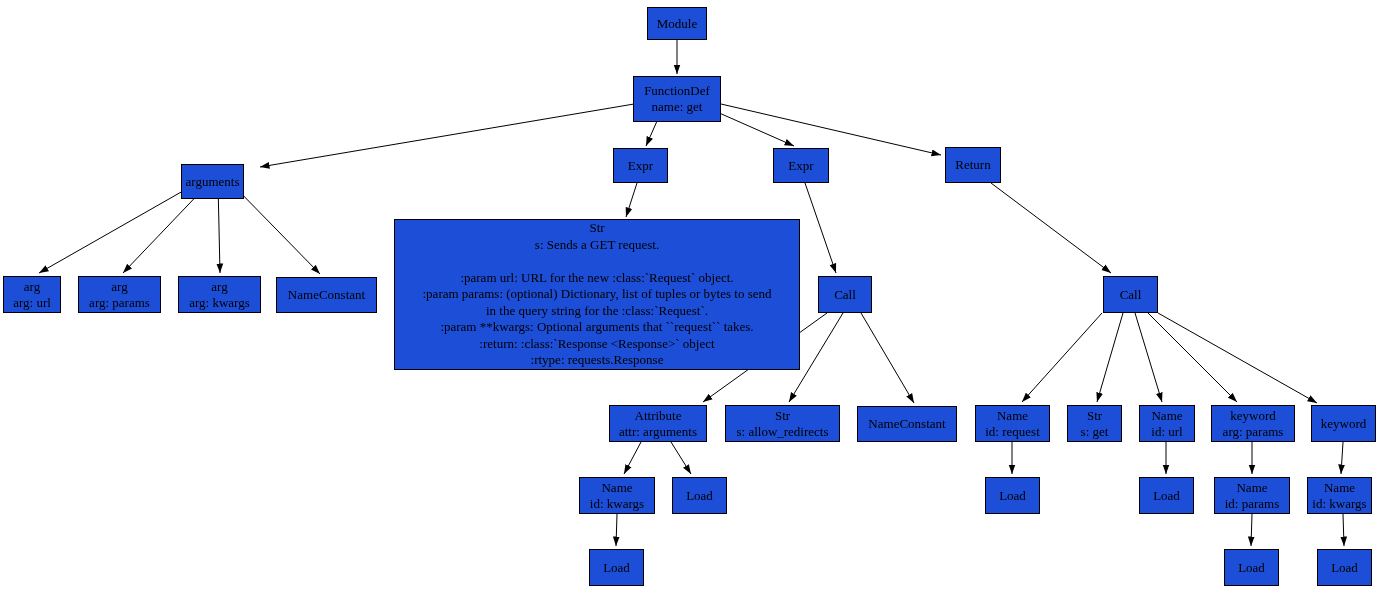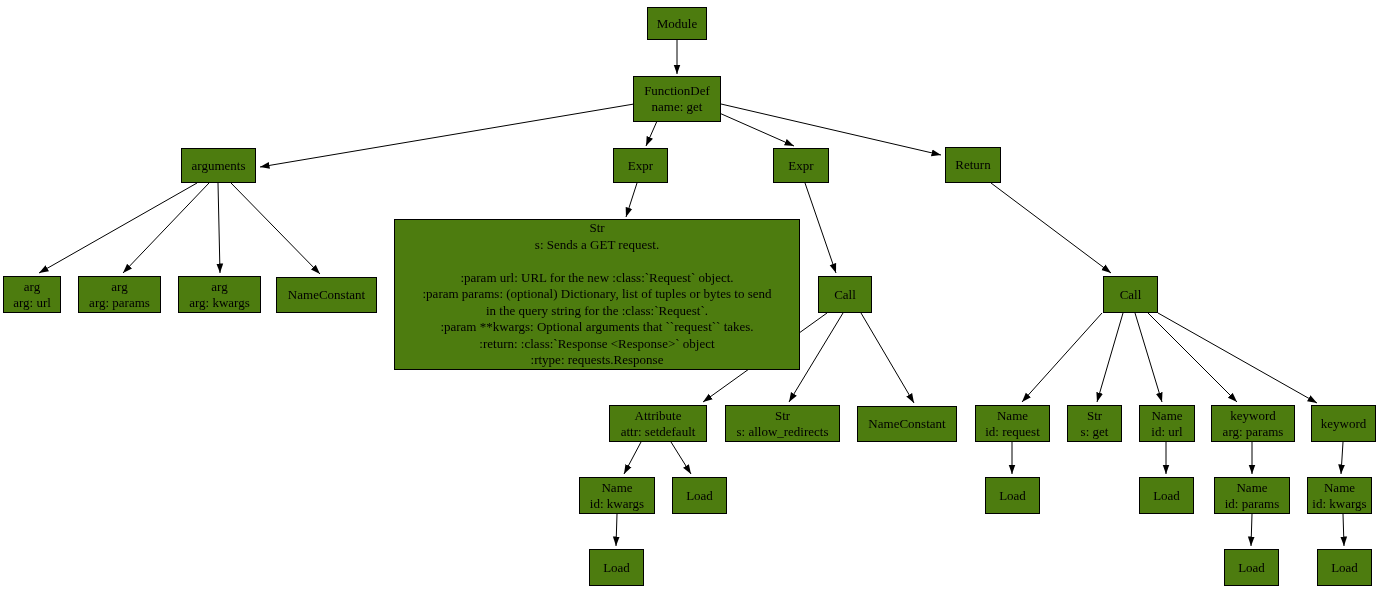--- a/index.html
+++ b/index.html
@@ -13,21 +13,21 @@
   }
   svg.edges {
     position: absolute;
     left: 0; top: 0;
     width: 1386px; height: 590px;
   }
   .node {
     position: absolute;
     box-sizing: border-box;
     border: 1px solid #000;
-    background: #4d7c0f;
+    background: #1d4ed8;
     display: flex;
     align-items: center;
     justify-content: center;
   }
   .node span {
     display: block;
     white-space: pre-line;
     text-align: center;
     font-size: 13px;
     line-height: 1.2;
@@ -80,21 +80,21 @@
     <line x1="1343" y1="514" x2="1344" y2="546" stroke="#000" marker-end="url(#ah)"></line>
   </svg>
 
   <div class="node" style="left:647px;top:7px;width:60px;height:33px">
     <span>Module</span>
   </div>
   <div class="node" style="left:633px;top:76px;width:88px;height:46px">
     <span>FunctionDef
 name: get</span>
   </div>
-  <div class="node" style="left:181px;top:148px;width:75px;height:35px">
+  <div class="node" style="left:181px;top:164px;width:63px;height:35px">
     <span>arguments</span>
   </div>
   <div class="node" style="left:613px;top:148px;width:55px;height:35px">
     <span>Expr</span>
   </div>
   <div class="node" style="left:773px;top:148px;width:56px;height:35px">
     <span>Expr</span>
   </div>
   <div class="node" style="left:945px;top:147px;width:56px;height:36px">
     <span>Return</span>
@@ -126,21 +126,21 @@
 :rtype: requests.Response</span>
   </div>
   <div class="node" style="left:818px;top:276px;width:54px;height:37px">
     <span>Call</span>
   </div>
   <div class="node" style="left:1103px;top:276px;width:55px;height:37px">
     <span>Call</span>
   </div>
   <div class="node" style="left:609px;top:405px;width:98px;height:37px">
     <span>Attribute
-attr: setdefault</span>
+attr: arguments</span>
   </div>
   <div class="node" style="left:725px;top:405px;width:115px;height:37px">
     <span>Str
 s: allow_redirects</span>
   </div>
   <div class="node" style="left:857px;top:406px;width:100px;height:36px">
     <span>NameConstant</span>
   </div>
   <div class="node" style="left:579px;top:477px;width:76px;height:37px">
     <span>Name

